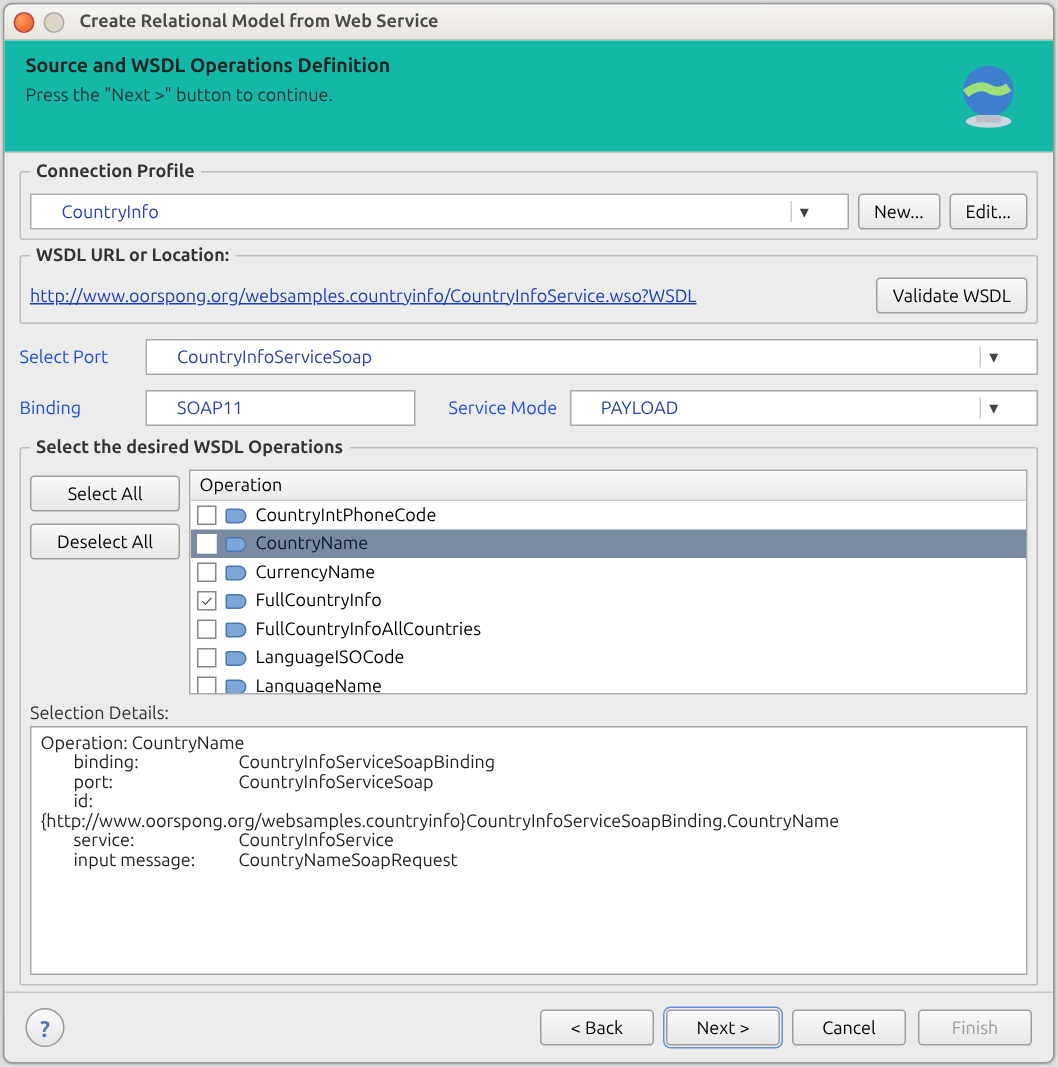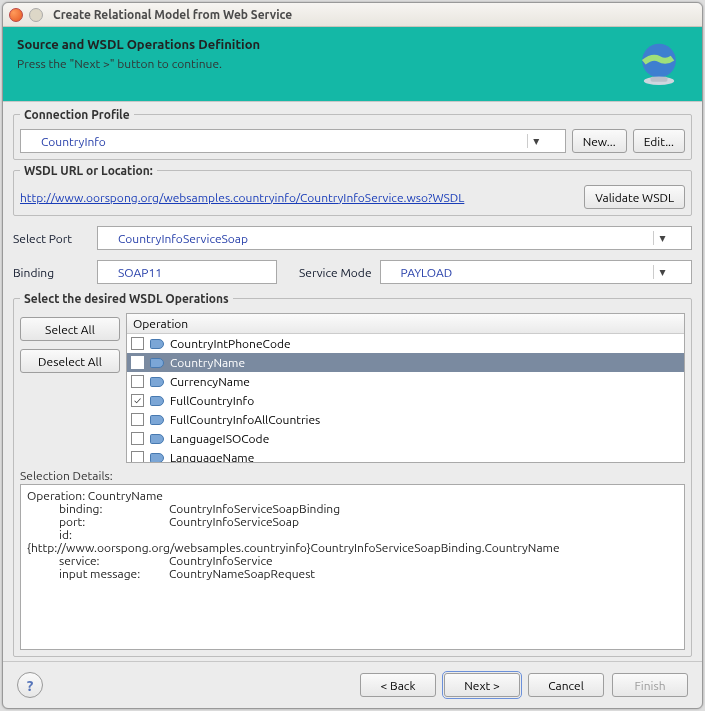--- a/index.html
+++ b/index.html
@@ -19,45 +19,45 @@
 .h2 { margin-top: 6px; color:#333; }
 .globe { width: 54px; height: 54px; margin-right: 2px; }
 
 .content { flex:1; overflow: hidden; padding: 6px 10px 4px 10px; display:flex; flex-direction:column; gap:4px; }
 
 fieldset { border: 1px solid #bdbdbd; border-radius: 2px; padding: 8px 6px 6px 6px; }
 legend { padding: 0 4px; font-weight: bold; color:#333; }
 
 .row { display:flex; align-items:center; gap:6px; }
 .row-2col { display:flex; align-items:center; gap:8px; margin-top:6px; }
-.label { color:#0f172a; }
+.label { color:#1d4ed8; }
 .combo, .txt { border:1px solid #a9a9a9; background:#fff; height:24px; padding:2px 20px; color:#2840aa; display:flex; align-items:center; }
 .combo { justify-content:space-between; }
 .combo-arrow { width:18px; text-align:center; color:#444; border-left:1px solid #ccc; user-select:none; }
 .btn { background:linear-gradient(#fafafa,#e7e7e7); border:1px solid #9e9e9e; border-radius:3px; height:24px; padding:0 10px; cursor:pointer; }
 .btn:focus, .btn.default { outline:1px solid #6b90da; outline-offset:1px; }
 .btn.disabled { color:#9d9d9d; cursor:default; }
 
 .link { color:#1a3db8; text-decoration:underline; }
 
 .ops-container { display:flex; gap:6px; }
 .ops-btns { width:100px; display:flex; flex-direction:column; gap:8px; padding-top:4px; }
 .ops-table { flex:1; border:1px solid #a9a9a9; background:#fff; height:150px; overflow:hidden; display:flex; flex-direction:column; }
 .ops-th { background:linear-gradient(#fbfbfb,#eaeaea); border-bottom:1px solid #ccc; padding:3px 6px; font-weight:normal; }
 .ops-body { overflow-y:auto; flex:1; }
 .op-row { display:flex; align-items:center; gap:6px; padding:2px 4px; border-bottom:0; height:19px; }
-.op-row.selected { background:#7a8aa0; color:#ffffff; }
+.op-row.selected { background:#7a8aa0; color:#0f172a; }
 .op-chk { width:13px; height:13px; border:1px solid #888; background:#fff; display:inline-flex; align-items:center; justify-content:center; font-size:10px; color:#333; }
 .op-chk.checked::after { content:"✓"; }
 .op-icon { width:14px; height:10px; background:#7ba6d6; border-radius:2px 6px 6px 2px; border:1px solid #4779b0; display:inline-block; }
 .op-row.selected .op-chk { border-color:#fff; color:#fff; }
 
 .details-label { margin-top:6px; color:#333; }
 .details-box { flex:1; border:1px solid #a9a9a9; background:#fff; margin-top:2px; padding:4px 6px; overflow:auto; color:#222; min-height: 90px; }
-.details-box .k { display:inline-block; width:110px; margin-left:32px;}
+.details-box .k { display:inline-block; width:110px; margin-left:22px;}
 
 .footer { border-top:1px solid #c7c7c7; padding:10px 14px; display:flex; align-items:center; }
 .help-circle { width:26px; height:26px; border:1px solid #999; border-radius:50%; display:flex; align-items:center; justify-content:center; color:#5574b9; font-weight:bold; margin-right:auto; background:linear-gradient(#fafafa,#e7e7e7); font-size:15px; }
 .footer .btn { min-width:76px; margin-left:8px; }
 .spacer-outer { flex:1; }
 </style>
 </head>
 <body>
 
 <div class="window">

